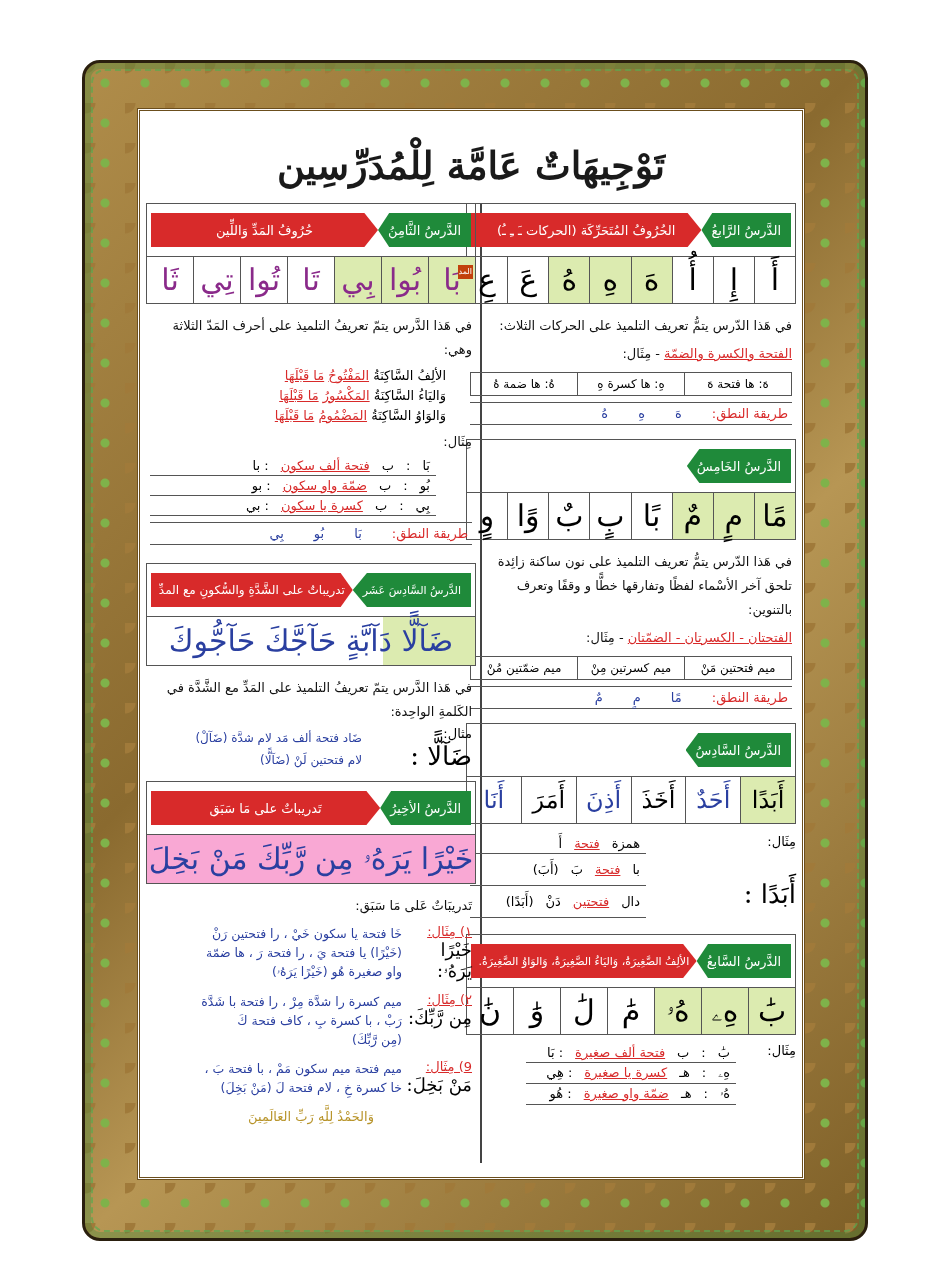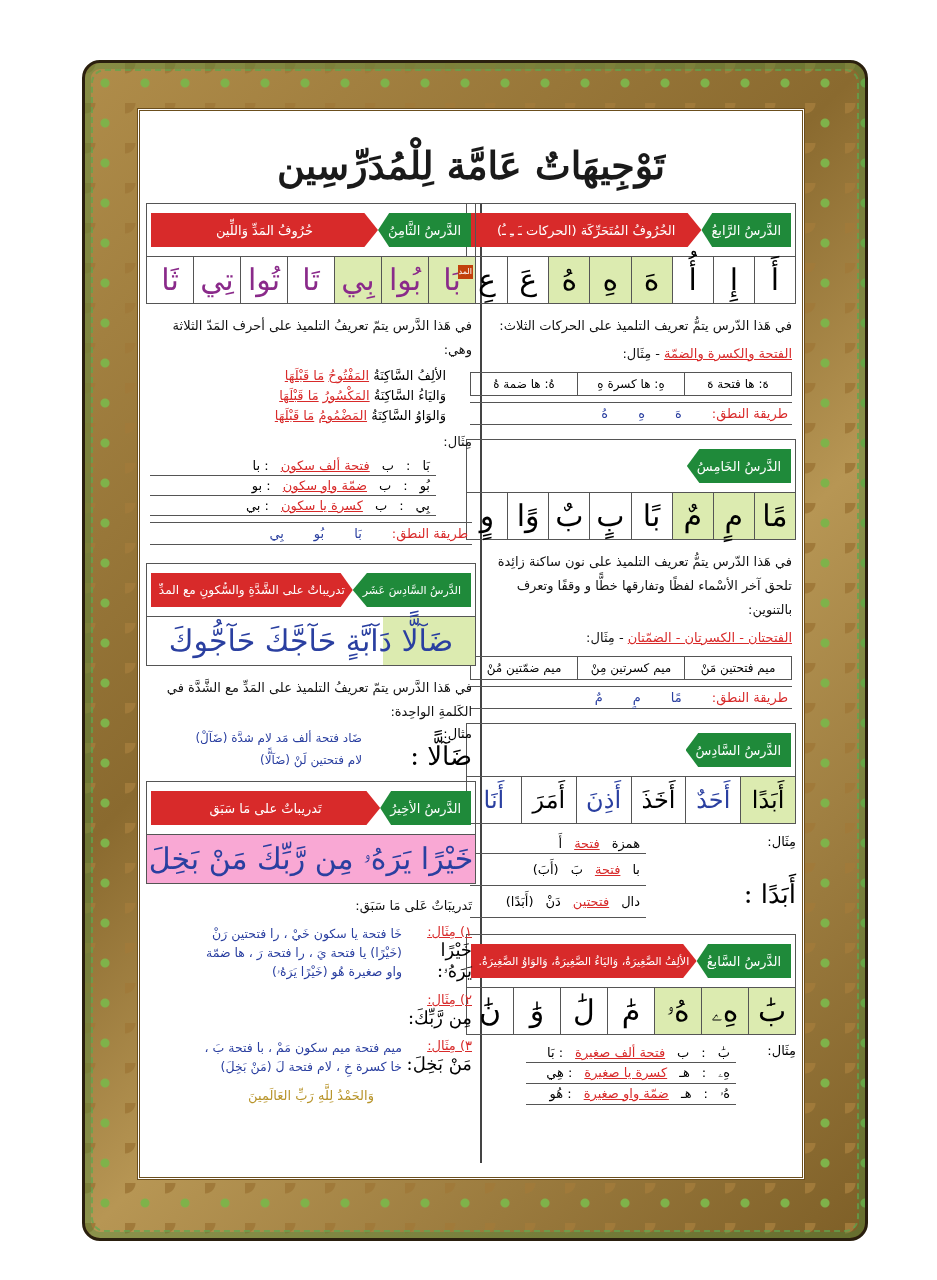--- a/index.html
+++ b/index.html
@@ -298,24 +298,29 @@
           <p>خَا فتحة يا سكون خَيْ ، را فتحتين رَنْ</p>
           <p>(خَيْرًا) يا فتحة يَ ، را فتحة رَ ، ها ضمّة</p>
           <p>واو صغيرة هُو (خَيْرًا يَرَهُۥ)</p>
         </div>
       </div>
       <div style="display:flex; margin:4px 4px 10px;">
         <div style="width:70px;">
             <div class="red ex-label">٢) مِثَال:</div>
             <div class="big" style="font-size:18px">مِن رَّبِّكَ:</div>
           </div>
+        <div style="flex:1;" class="blue">
+          <p>ميم كسرة را شدَّة مِرْ ، را فتحة با شَدَّة</p>
+          <p>رَبْ ، با كسرة بِ ، كاف فتحة كَ</p>
+          <p>(مِن رَّبِّكَ)</p>
+        </div>
       </div>
       <div style="display:flex; margin:4px;">
         <div style="width:70px;">
-            <div class="red ex-label">٣) مِثَال:</div>
+            <div class="red ex-label">9) مِثَال:</div>
             <div class="big" style="font-size:18px">مَنْ بَخِلَ:</div>
           </div>
         <div style="flex:1;" class="blue">
           <p>ميم فتحة ميم سكون مَمْ ، با فتحة بَ ،</p>
           <p>خا كسرة خِ ، لام فتحة لَ (مَنْ بَخِلَ)</p>
         </div>
       </div>
     </div>
     <div class="closing gold">وَالحَمْدُ لِلَّهِ رَبِّ العَالَمِينَ</div>
   </div>

